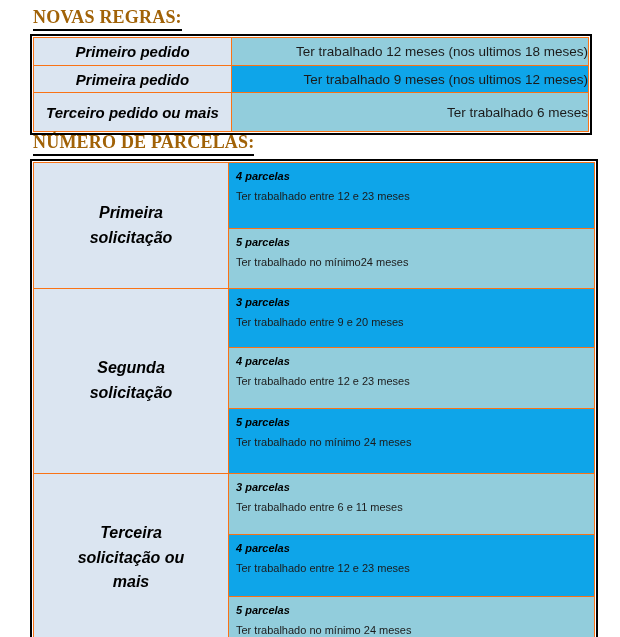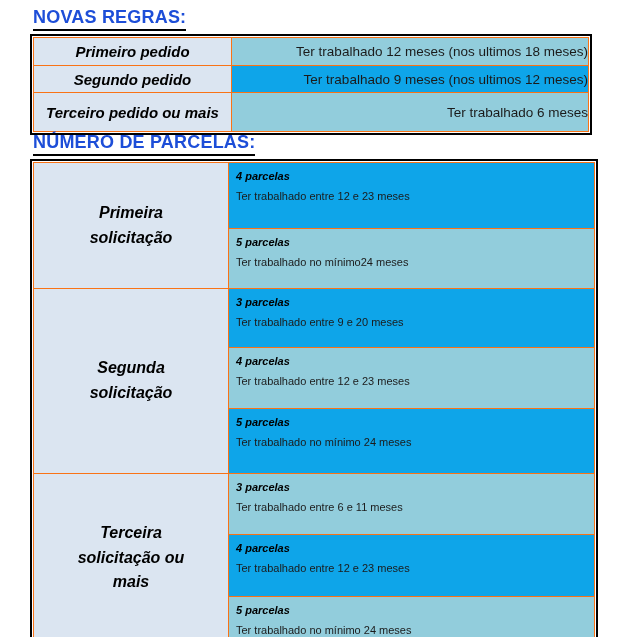--- a/index.html
+++ b/index.html
@@ -12,24 +12,24 @@
   .page {
     width: 620px;
     height: 637px;
     box-sizing: border-box;
     padding: 7px 0 0 33px;
     background: #ffffff;
     overflow: hidden;
   }
   .doc-title {
     display: inline-block;
-    font-family: Liberation Sans, sans-serif;
+    font-family: Liberation Serif, serif;
     font-weight: bold;
     font-size: 18px;
-    color: #1d4ed8;
+    color: #a16207;
     border-bottom: 2px solid #000000;
     padding-bottom: 1px;
     margin: 0 0 6px 0;
     letter-spacing: 0.2px;
   }
   .title2-wrap { }
   table.doc-table {
     border-collapse: collapse;
     border: 1px solid #000000;
     outline: 2px solid #000000;
@@ -108,21 +108,21 @@
     <colgroup>
         <col class="col-label">
         <col>
       </colgroup>
     <tbody>
         <tr class="r1">
       <td class="label-cell">Primeiro pedido</td>
       <td class="value-cell tone-dark">Ter trabalhado 12 meses  (nos ultimos 18 meses)</td>
     </tr>
     <tr class="r2">
-      <td class="label-cell">Segundo pedido</td>
+      <td class="label-cell">Primeira pedido</td>
       <td class="value-cell tone-light">Ter trabalhado 9 meses (nos ultimos 12 meses)</td>
     </tr>
     <tr class="r3">
       <td class="label-cell">Terceiro pedido ou mais</td>
       <td class="value-cell tone-dark">Ter trabalhado 6 meses</td>
     </tr>
   </tbody>
     </table>
 
   <div class="title2-wrap">

